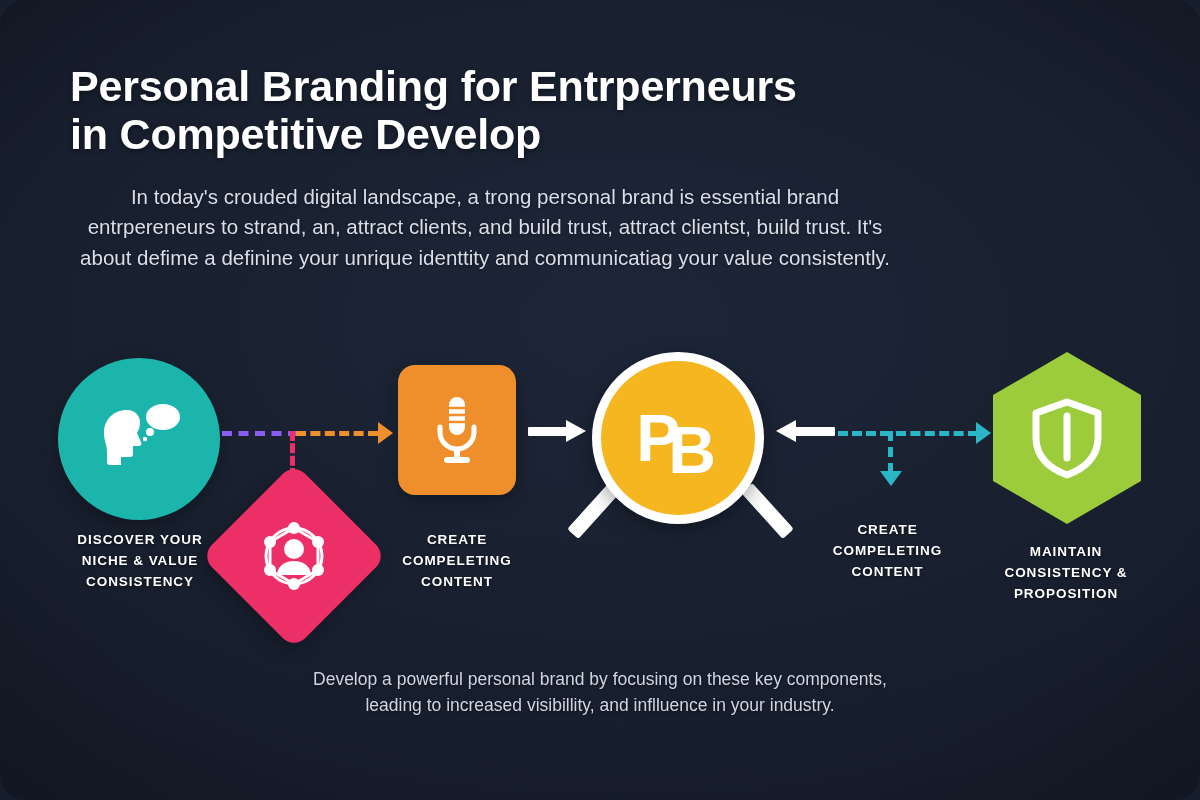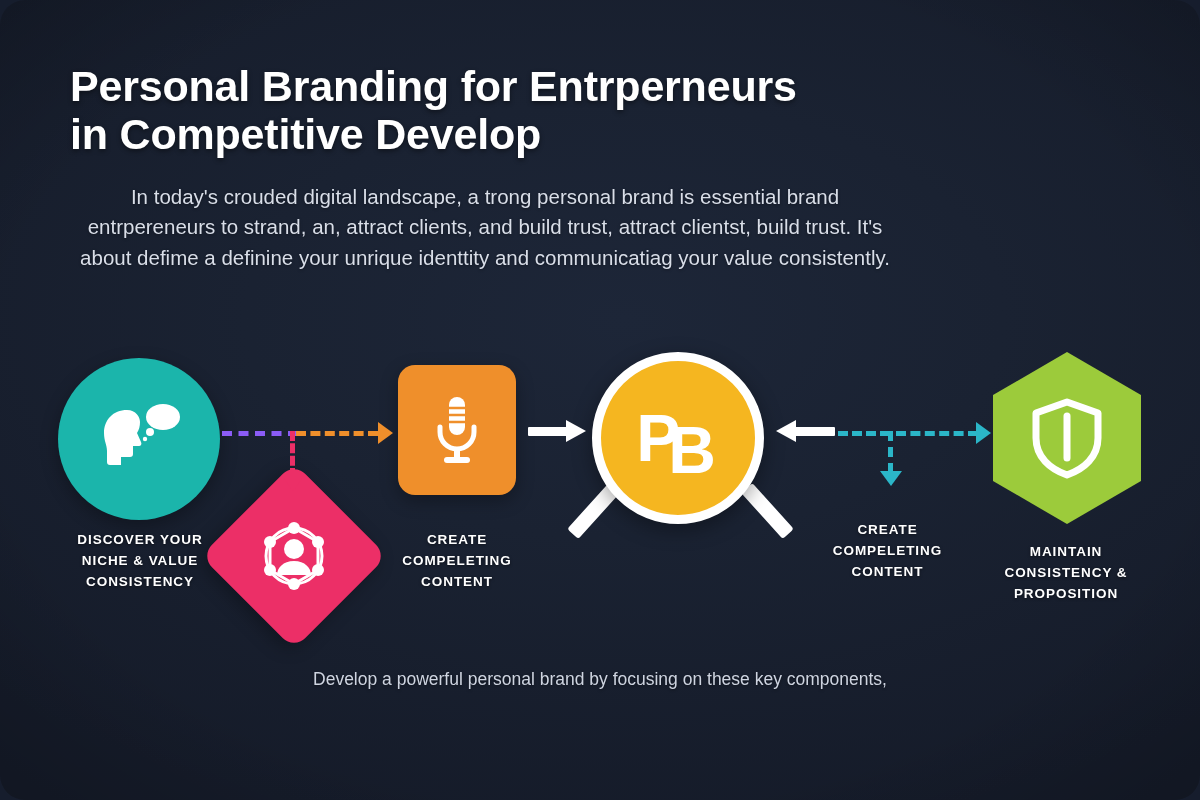--- a/index.html
+++ b/index.html
@@ -264,15 +264,16 @@
     <div class="label lbl-4">
       <span>MAINTAIN</span><br>
       <span>CONSISTENCY &amp;</span><br>
       <span>PROPOSITION</span>
     </div>
 
   </div>
 
   <div class="footer">
     <span>Develop a powerful personal brand by focusing on these key components,</span>
+    <span>leading to increased visibillity,  and inflluence in your industry.</span>
   </div>
 
 </div>
 
 </body></html>

